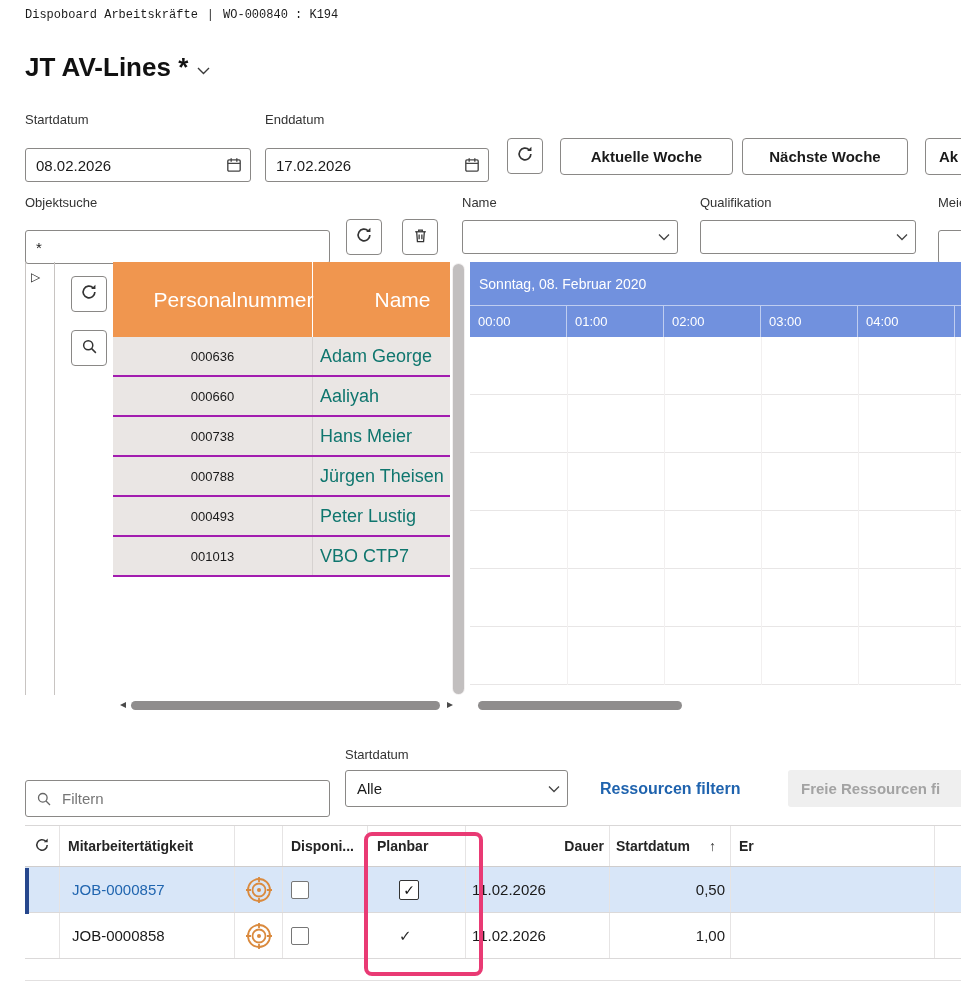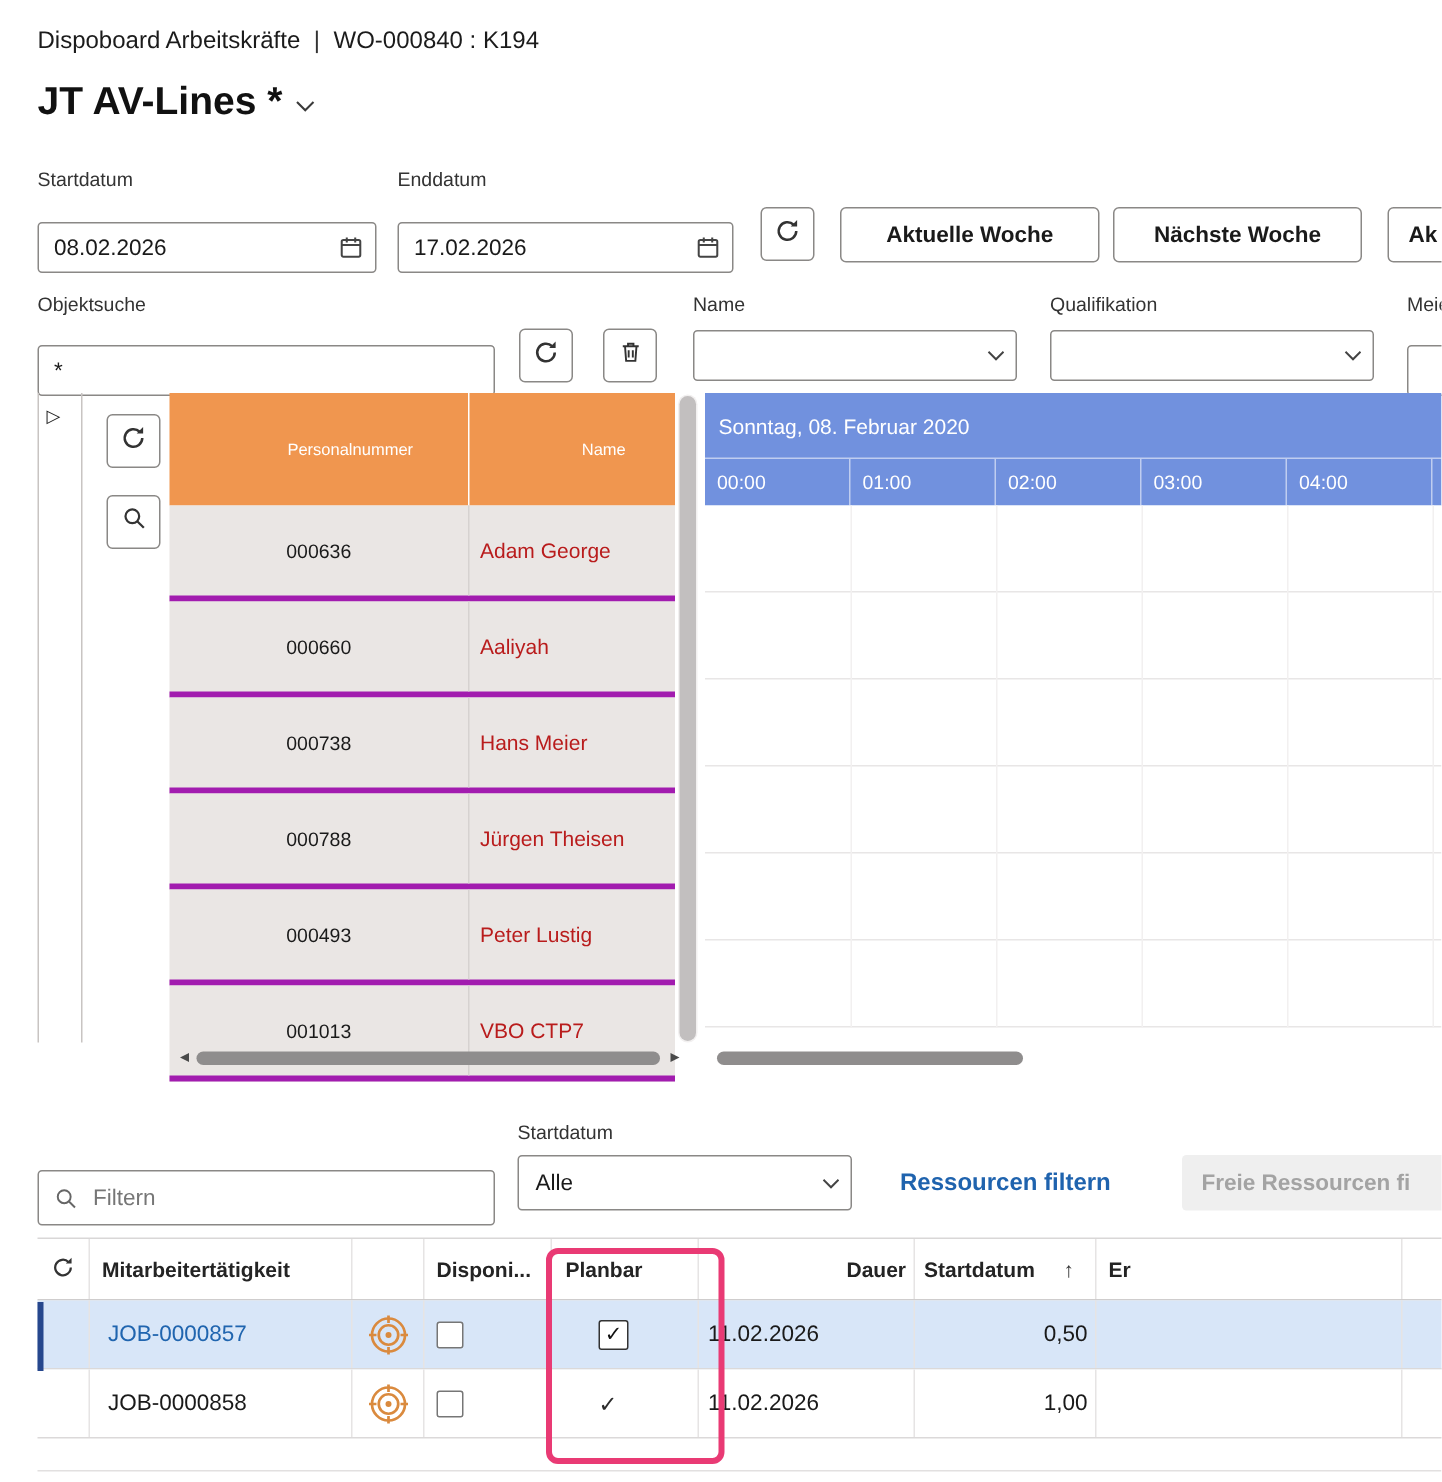--- a/index.html
+++ b/index.html
@@ -1,20 +1,20 @@
 <!DOCTYPE html>
 <html><head>
 <meta charset="utf-8">
 <style>
   *{margin:0;padding:0;box-sizing:border-box;}
   html,body{width:961px;height:988px;overflow:hidden;background:#fff;}
   body{font-family:"Liberation Sans","DejaVu Sans",sans-serif;color:#1a1a1a;position:relative;}
 
   
-  .breadcrumb{position:absolute;left:25px;top:19px;font-size:16px;color:#1b1b1b;white-space:nowrap;}
+  .breadcrumb{position:absolute;left:25px;top:8px;font-size:12px;color:#1b1b1b;white-space:nowrap;font-family:Liberation Mono, monospace;}
   .breadcrumb .sep{margin:0 9px;color:#333;}
   .page-title{position:absolute;left:25px;top:52px;font-size:26px;font-weight:700;color:#111;display:flex;align-items:center;}
   .page-title .chev{margin-left:9px;margin-top:6px;display:flex;}
 
   
   .flabel{position:absolute;font-size:13px;color:#333;white-space:nowrap;}
 
   
   .tbox{position:absolute;background:#fff;border:1px solid #8A8886;border-radius:3px;margin-top:10px;}
   .tbox input{width:100%;height:100%;border:none;outline:none;background:transparent;
@@ -31,31 +31,31 @@
     align-items:center;justify-content:center;font-size:15px;font-weight:600;color:#1a1a1a;cursor:pointer;white-space:nowrap;}
   .btn.clip{justify-content:flex-start;padding-left:13px;}
   .link{position:absolute;font-size:16px;font-weight:600;color:#1F63AE;cursor:pointer;white-space:nowrap;}
   .btn-disabled{position:absolute;height:37px;background:#EFEFEF;border:none;border-radius:3px;display:flex;
     align-items:center;justify-content:flex-start;padding-left:13px;font-size:15px;font-weight:600;color:#A3A3A3;white-space:nowrap;}
 
   
   .gutter{position:absolute;left:25px;top:262px;width:30px;height:433px;border-left:1px solid #c8c4c2;border-right:1px solid #c8c4c2;}
   .expand{position:absolute;left:31px;top:270px;font-size:12px;color:#222;cursor:pointer;}
   .hdr-orange{position:absolute;left:113px;top:262px;width:337px;height:75px;background:#F0964F;display:flex;color:#fff;}
-  .hdr-orange .oc{display:flex;align-items:center;justify-content:center;font-size:11px;padding-left:42px;}
+  .hdr-orange .oc{display:flex;align-items:center;justify-content:center;font-size:21px;padding-left:42px;}
   .hdr-orange .oc1{width:200px;border-right:1px solid #fff;}
   .hdr-orange .oc2{flex:1;}
   .hdr-blue{position:absolute;left:470px;top:262px;width:491px;height:75px;background:#7191DE;color:#fff;}
   .hdr-blue .day{height:43px;display:flex;align-items:center;padding-left:9px;font-size:14px;}
   .hdr-blue .times{height:32px;display:flex;border-top:1px solid rgba(255,255,255,.55);}
   .hdr-blue .tcell{width:97px;display:flex;align-items:center;padding-left:8px;font-size:13px;border-right:1px solid rgba(255,255,255,.55);}
   .res-rows{position:absolute;left:113px;top:337px;width:337px;}
-  .res-row{height:64px;display:flex;background:#EAE6E4;border-bottom:4px solid #a21caf;cursor:pointer;}
+  .res-row{height:40px;display:flex;background:#EAE6E4;border-bottom:2px solid #a21caf;cursor:pointer;}
   .res-row .pn{width:200px;display:flex;align-items:center;justify-content:center;font-size:13px;border-right:1px solid #d6d2d0;color:#1a1a1a;}
-  .res-row .nm{flex:1;display:flex;align-items:center;padding-left:7px;font-size:14px;color:#b91c1c;}
+  .res-row .nm{flex:1;display:flex;align-items:center;padding-left:7px;font-size:18px;color:#0f766e;}
   .sched-body{position:absolute;left:470px;top:337px;width:491px;height:348px;background:#fff;}
   .sched-hline{position:absolute;left:0;width:100%;height:1px;background:#e8e6e6;}
   .sched-vline{position:absolute;top:0;width:1px;height:100%;background:#f2f0f0;}
   .vscroll{position:absolute;left:452px;top:263px;width:13px;height:432px;background:#f2f0f0;border-radius:7px;cursor:pointer;}
   .vscroll .vthumb{position:absolute;left:1px;right:1px;top:1px;bottom:1px;background:#c2bfbf;border-radius:7px;}
   .hscroll{position:absolute;top:700px;height:11px;}
   .hthumb{position:absolute;top:1px;height:9px;background:#8f8d8d;border-radius:5px;cursor:pointer;}
   .tri{position:absolute;top:2px;width:0;height:0;border-top:3.5px solid transparent;border-bottom:3.5px solid transparent;cursor:pointer;}
   .tri.l{border-right:6px solid #4a4a4a;}
   .tri.r{border-left:6px solid #4a4a4a;}

